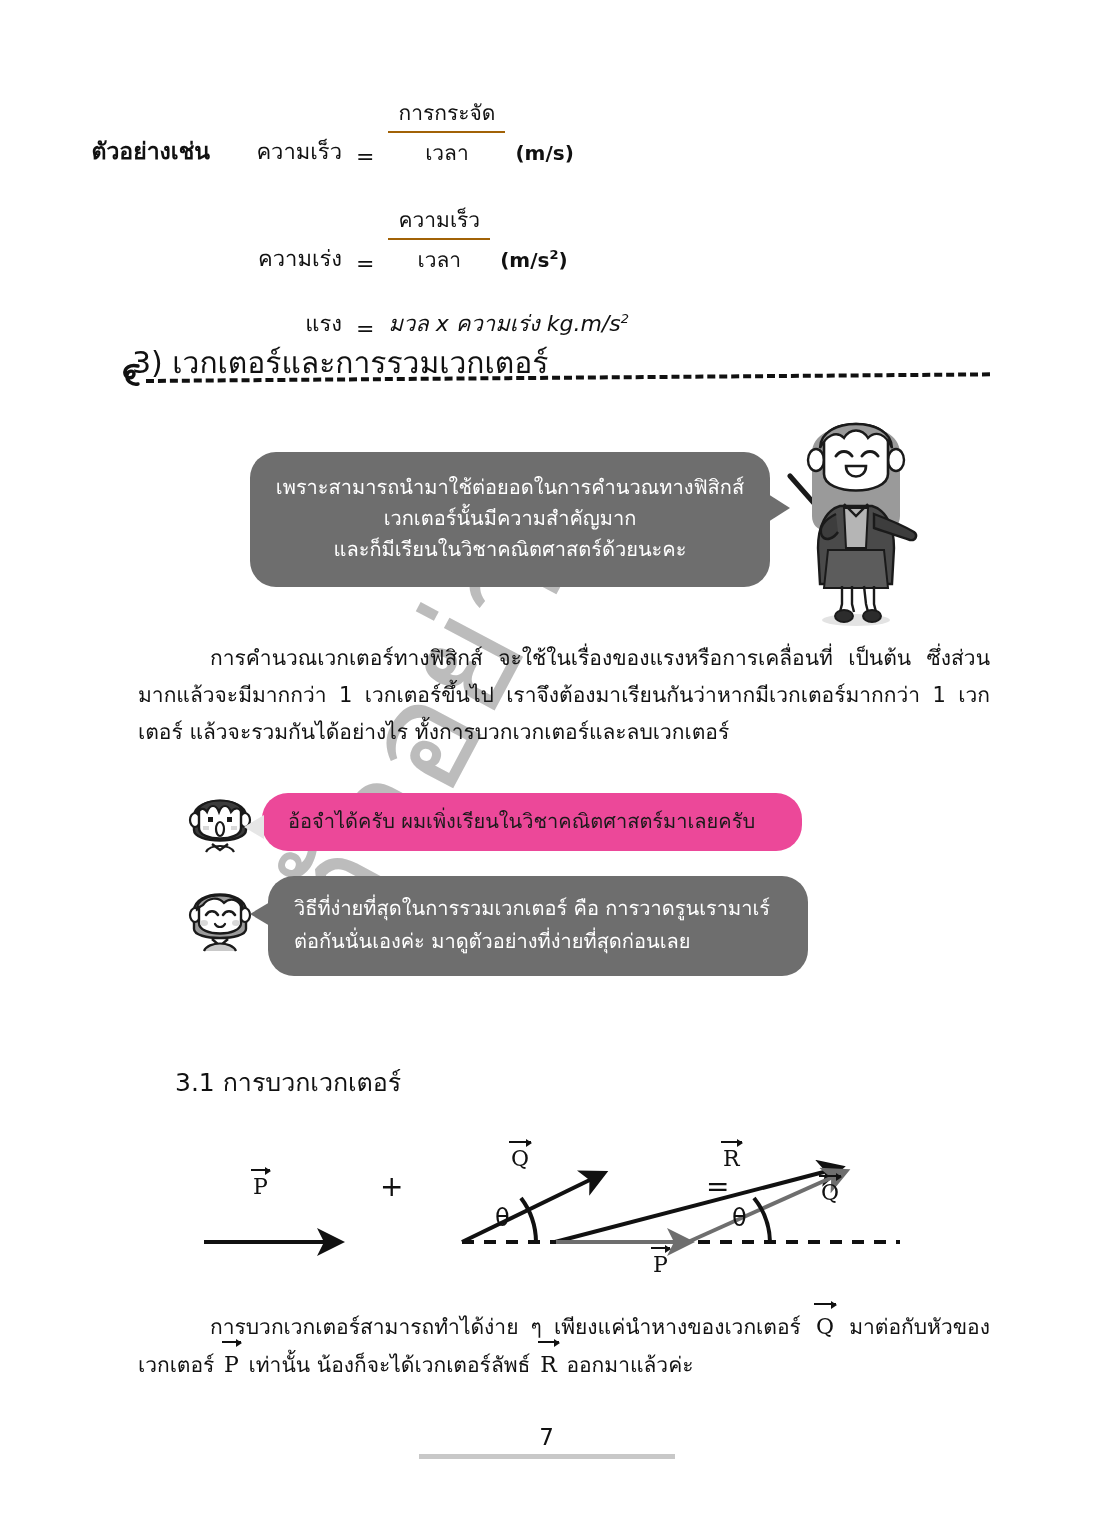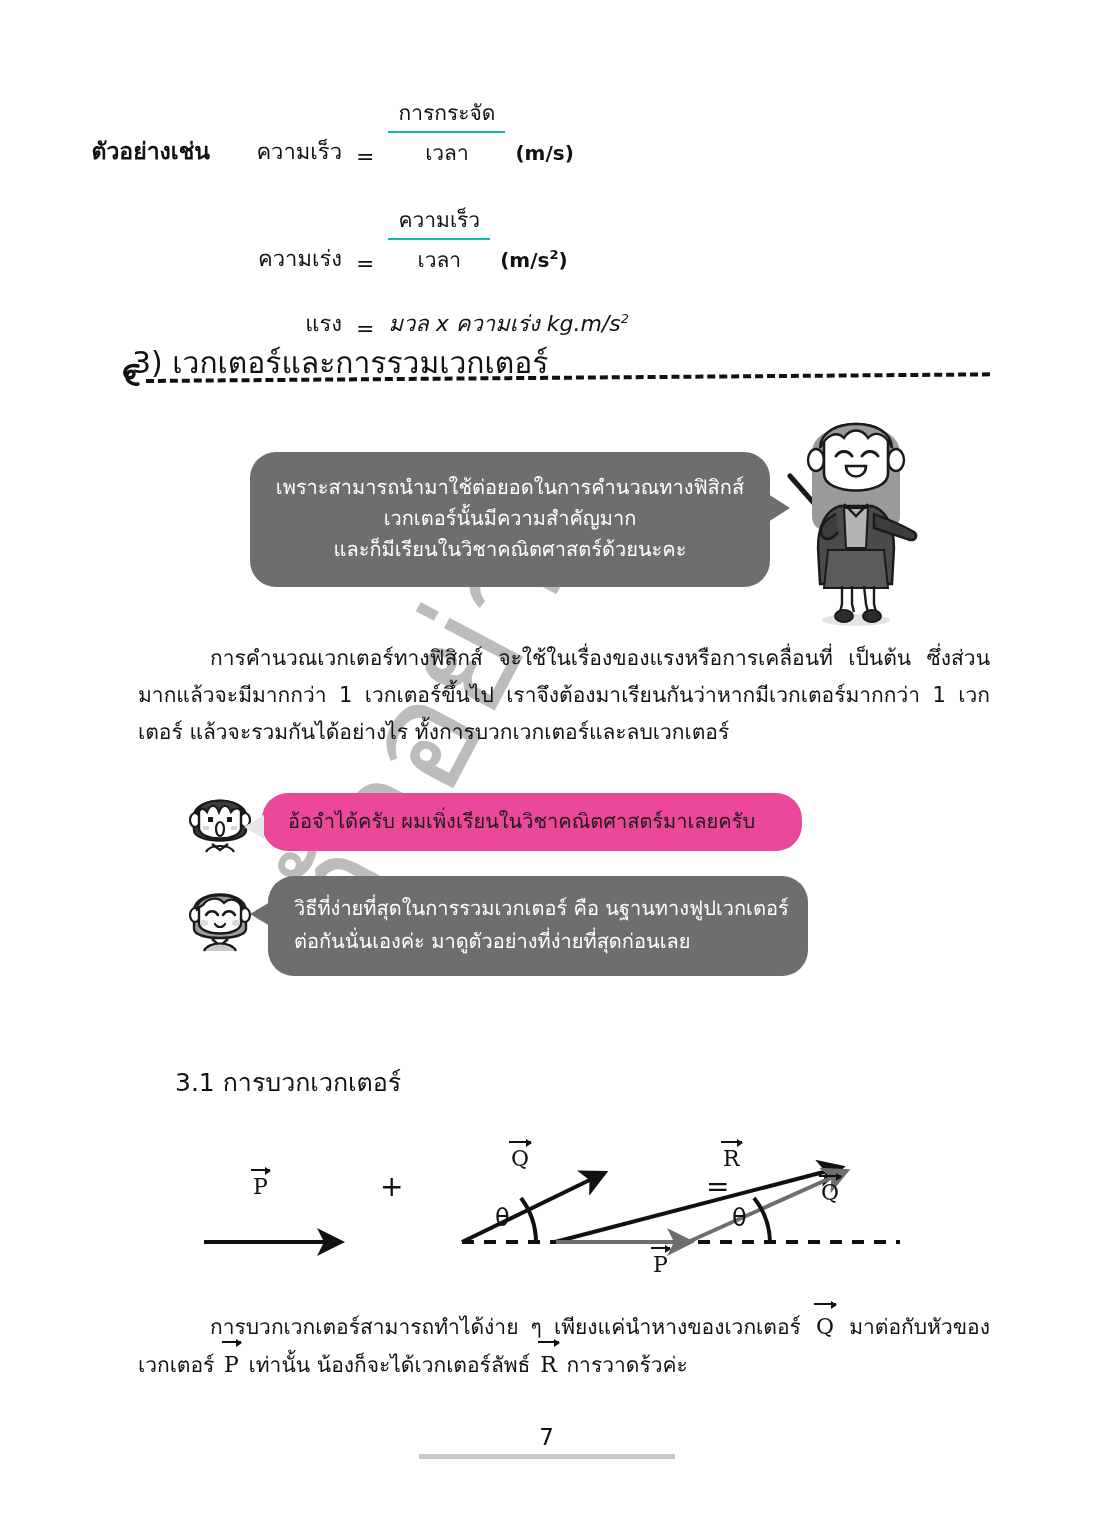--- a/index.html
+++ b/index.html
@@ -68,21 +68,21 @@
     padding: 0 14px;
     font-size: 22px;
   }
   .frac {
     display: inline-block;
     text-align: center;
     vertical-align: middle;
   }
   .frac .num {
     padding: 0 10px 2px 10px;
-    border-bottom: 2px solid #14b8a6;
+    border-bottom: 2px solid #a16207;
     font-size: 21px;
   }
   .frac .den {
     padding: 3px 10px 0 10px;
     font-size: 21px;
   }
   .f-unit {
     padding-left: 10px;
     font-size: 20px;
     align-self: flex-end;
@@ -425,21 +425,21 @@
       <path d="M37 36 C40 31, 46 31, 49 36" fill="none" stroke="#1a1a1a" stroke-width="2.6" stroke-linecap="round"></path>
       <ellipse cx="18" cy="44" rx="4" ry="3" fill="#d8d8d8"></ellipse>
       <ellipse cx="50" cy="44" rx="4" ry="3" fill="#d8d8d8"></ellipse>
       <path d="M29 45 C31 49, 37 49, 39 45" fill="none" stroke="#1a1a1a" stroke-width="2.2" stroke-linecap="round"></path>
       <path d="M26 60 L34 67 L42 60" fill="none" stroke="#1a1a1a" stroke-width="2.4"></path>
       <path d="M18 72 C22 62, 46 62, 50 72" fill="#c9c9c9" stroke="#1a1a1a" stroke-width="2.2"></path>
     </svg>
   </div>
 
   <div class="bubble bubble-dark" id="bubble-teacher2">
-    <div class="bline">วิธีที่ง่ายที่สุดในการรวมเวกเตอร์ คือ นฐานทางฟูปเวกเตอร์</div>
+    <div class="bline">วิธีที่ง่ายที่สุดในการรวมเวกเตอร์ คือ การวาดรูนเรามาเร์</div>
     <div class="bline">ต่อกันนั่นเองค่ะ มาดูตัวอย่างที่ง่ายที่สุดก่อนเลย</div>
     <div class="tail-left-dark"></div>
   </div>
 
   <div class="subsection">3.1 การบวกเวกเตอร์</div>
 
   <div id="diagram">
     <svg viewBox="0 0 800 170" width="800" height="170">
       <defs>
         <marker id="ah-black" viewBox="0 0 12 12" refX="9" refY="6" markerWidth="7" markerHeight="7" orient="auto-start-reverse">
@@ -491,21 +491,21 @@
     <div class="op" style="left:582px; top:86px; font-size:24px;">θ</div>
   </div>
 
   <div class="para" id="para-2">
     <span class="indent"></span><span>การบวกเวกเตอร์สามารถทำได้ง่าย ๆ เพียงแค่นำหางของเวกเตอร์</span>
     <span class="vec">Q</span>
     <span>มาต่อกับหัวของเวกเตอร์</span>
     <span class="vec">P</span>
     <span>เท่านั้น น้องก็จะได้เวกเตอร์ลัพธ์</span>
     <span class="vec">R</span>
-    <span>การวาดร้วค่ะ</span>
+    <span>ออกมาแล้วค่ะ</span>
   </div>
 
   <div id="footer">
     <div class="pagenum">7</div>
     <div class="frule"></div>
   </div>
 
 </div>
 
 </body></html>

